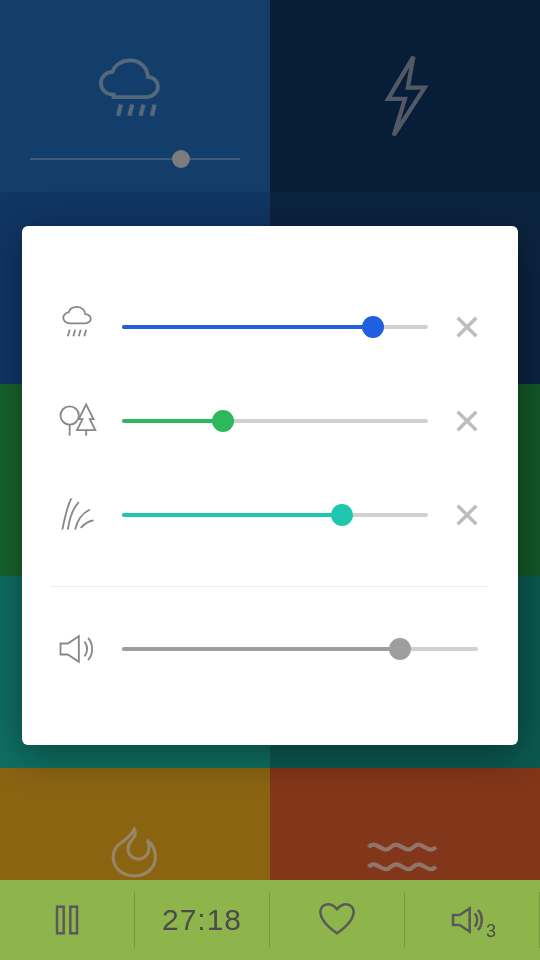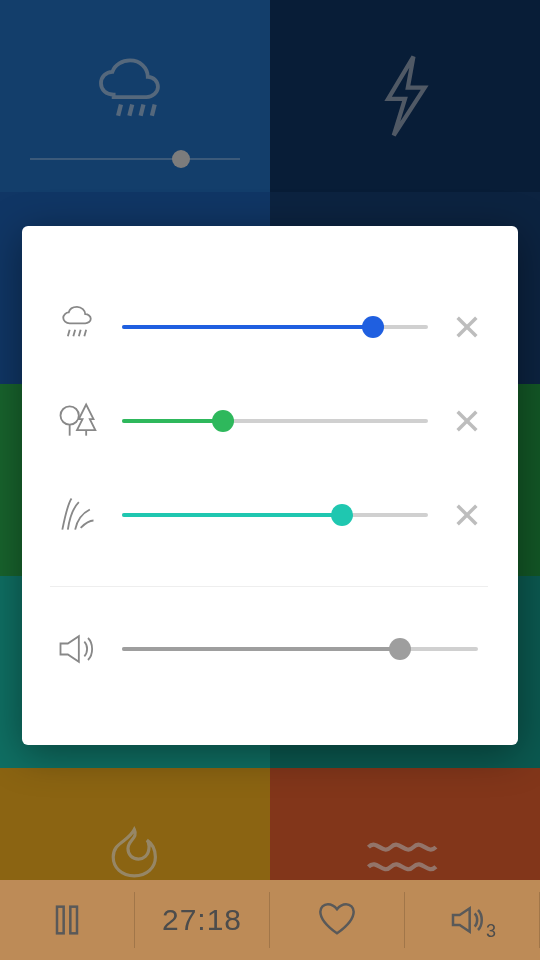--- a/index.html
+++ b/index.html
@@ -4,21 +4,21 @@
 <style>
   * { box-sizing: border-box; margin: 0; padding: 0; }
   html, body { width: 540px; height: 960px; overflow: hidden; font-family: -apple-system, Helvetica, Arial, sans-serif; }
   .bg { position: absolute; inset: 0; display: grid; grid-template-columns: 1fr 1fr; grid-template-rows: repeat(5,1fr); }
   .tile { position: relative; display:flex; flex-direction:column; align-items:center; justify-content:center; }
   .tile svg { width:90px; height:90px; opacity:.55; }
   .tile .mini-slider { position:absolute; bottom:30px; left:30px; right:30px; height:6px; }
   .mini-slider .track { position:absolute; top:2px; left:0; right:0; height:2px; background:rgba(255,255,255,.3);}
   .mini-slider .thumb { position:absolute; top:-6px; width:18px; height:18px; border-radius:50%; background:#c9c9c9; transform:translateX(-50%);}
   .dim { position:absolute; inset:0; background:rgba(0,0,0,.38); }
-  .bottom-bar { position:absolute; left:0; right:0; bottom:0; height:80px; background:#fdba74; display:flex; align-items:center; }
+  .bottom-bar { position:absolute; left:0; right:0; bottom:0; height:80px; background:#bef264; display:flex; align-items:center; }
   .bottom-bar .cell { flex:1; display:flex; align-items:center; justify-content:center; height:56px; border-right:1px solid rgba(0,0,0,.15);}
   .bottom-bar .cell:last-child { border-right:none;}
   .bottom-bar svg { width:40px; height:40px; stroke:#777; fill:none; stroke-width:3;}
   .timer { font-size:30px; color:#666; font-weight:400; letter-spacing:1px;}
   .vol-badge { position:relative; display:flex; align-items:flex-end;}
   .vol-badge .n { font-size:18px; color:#666; margin-left:-2px; margin-bottom:-2px;}
   .bar-dim { position:absolute; inset:0; background:rgba(0,0,0,.25); pointer-events:none;}
 
   .modal { position:absolute; left:22px; right:22px; top:226px; background:#fff; border-radius:6px; box-shadow:0 8px 40px rgba(0,0,0,.4); padding:54px 30px 74px 28px; }
   .mixer-row { display:flex; align-items:center; height:94px; gap:18px; }

